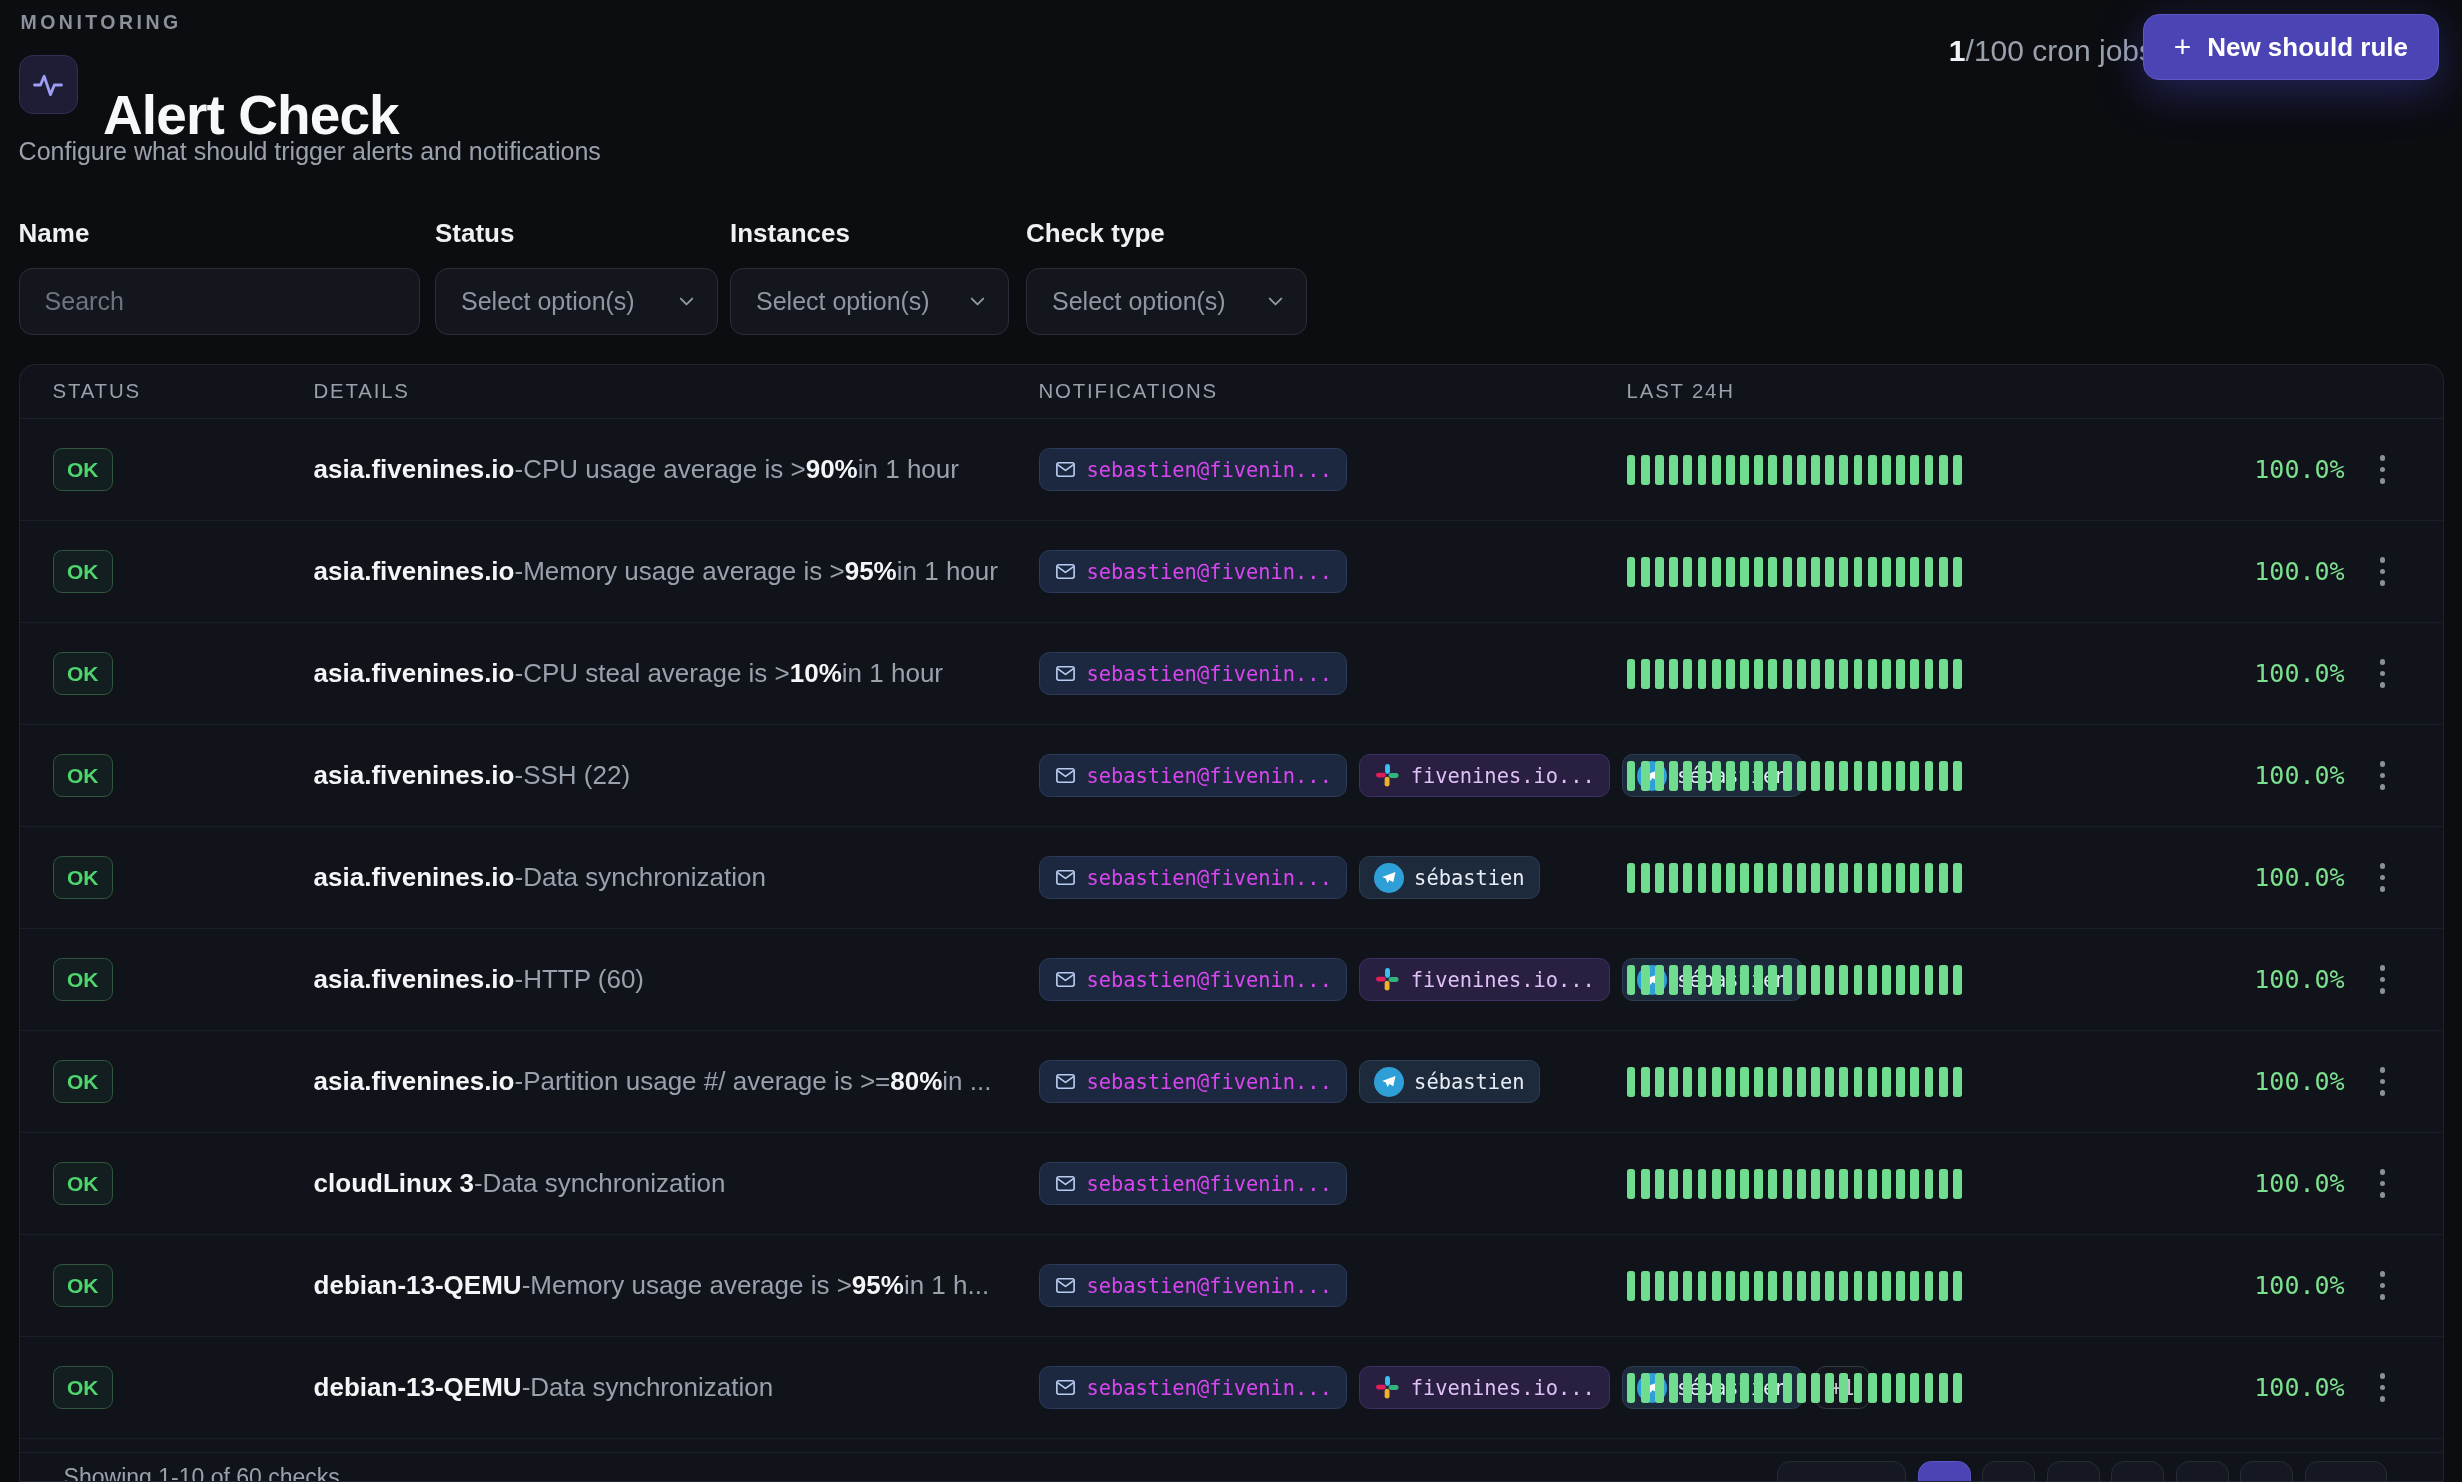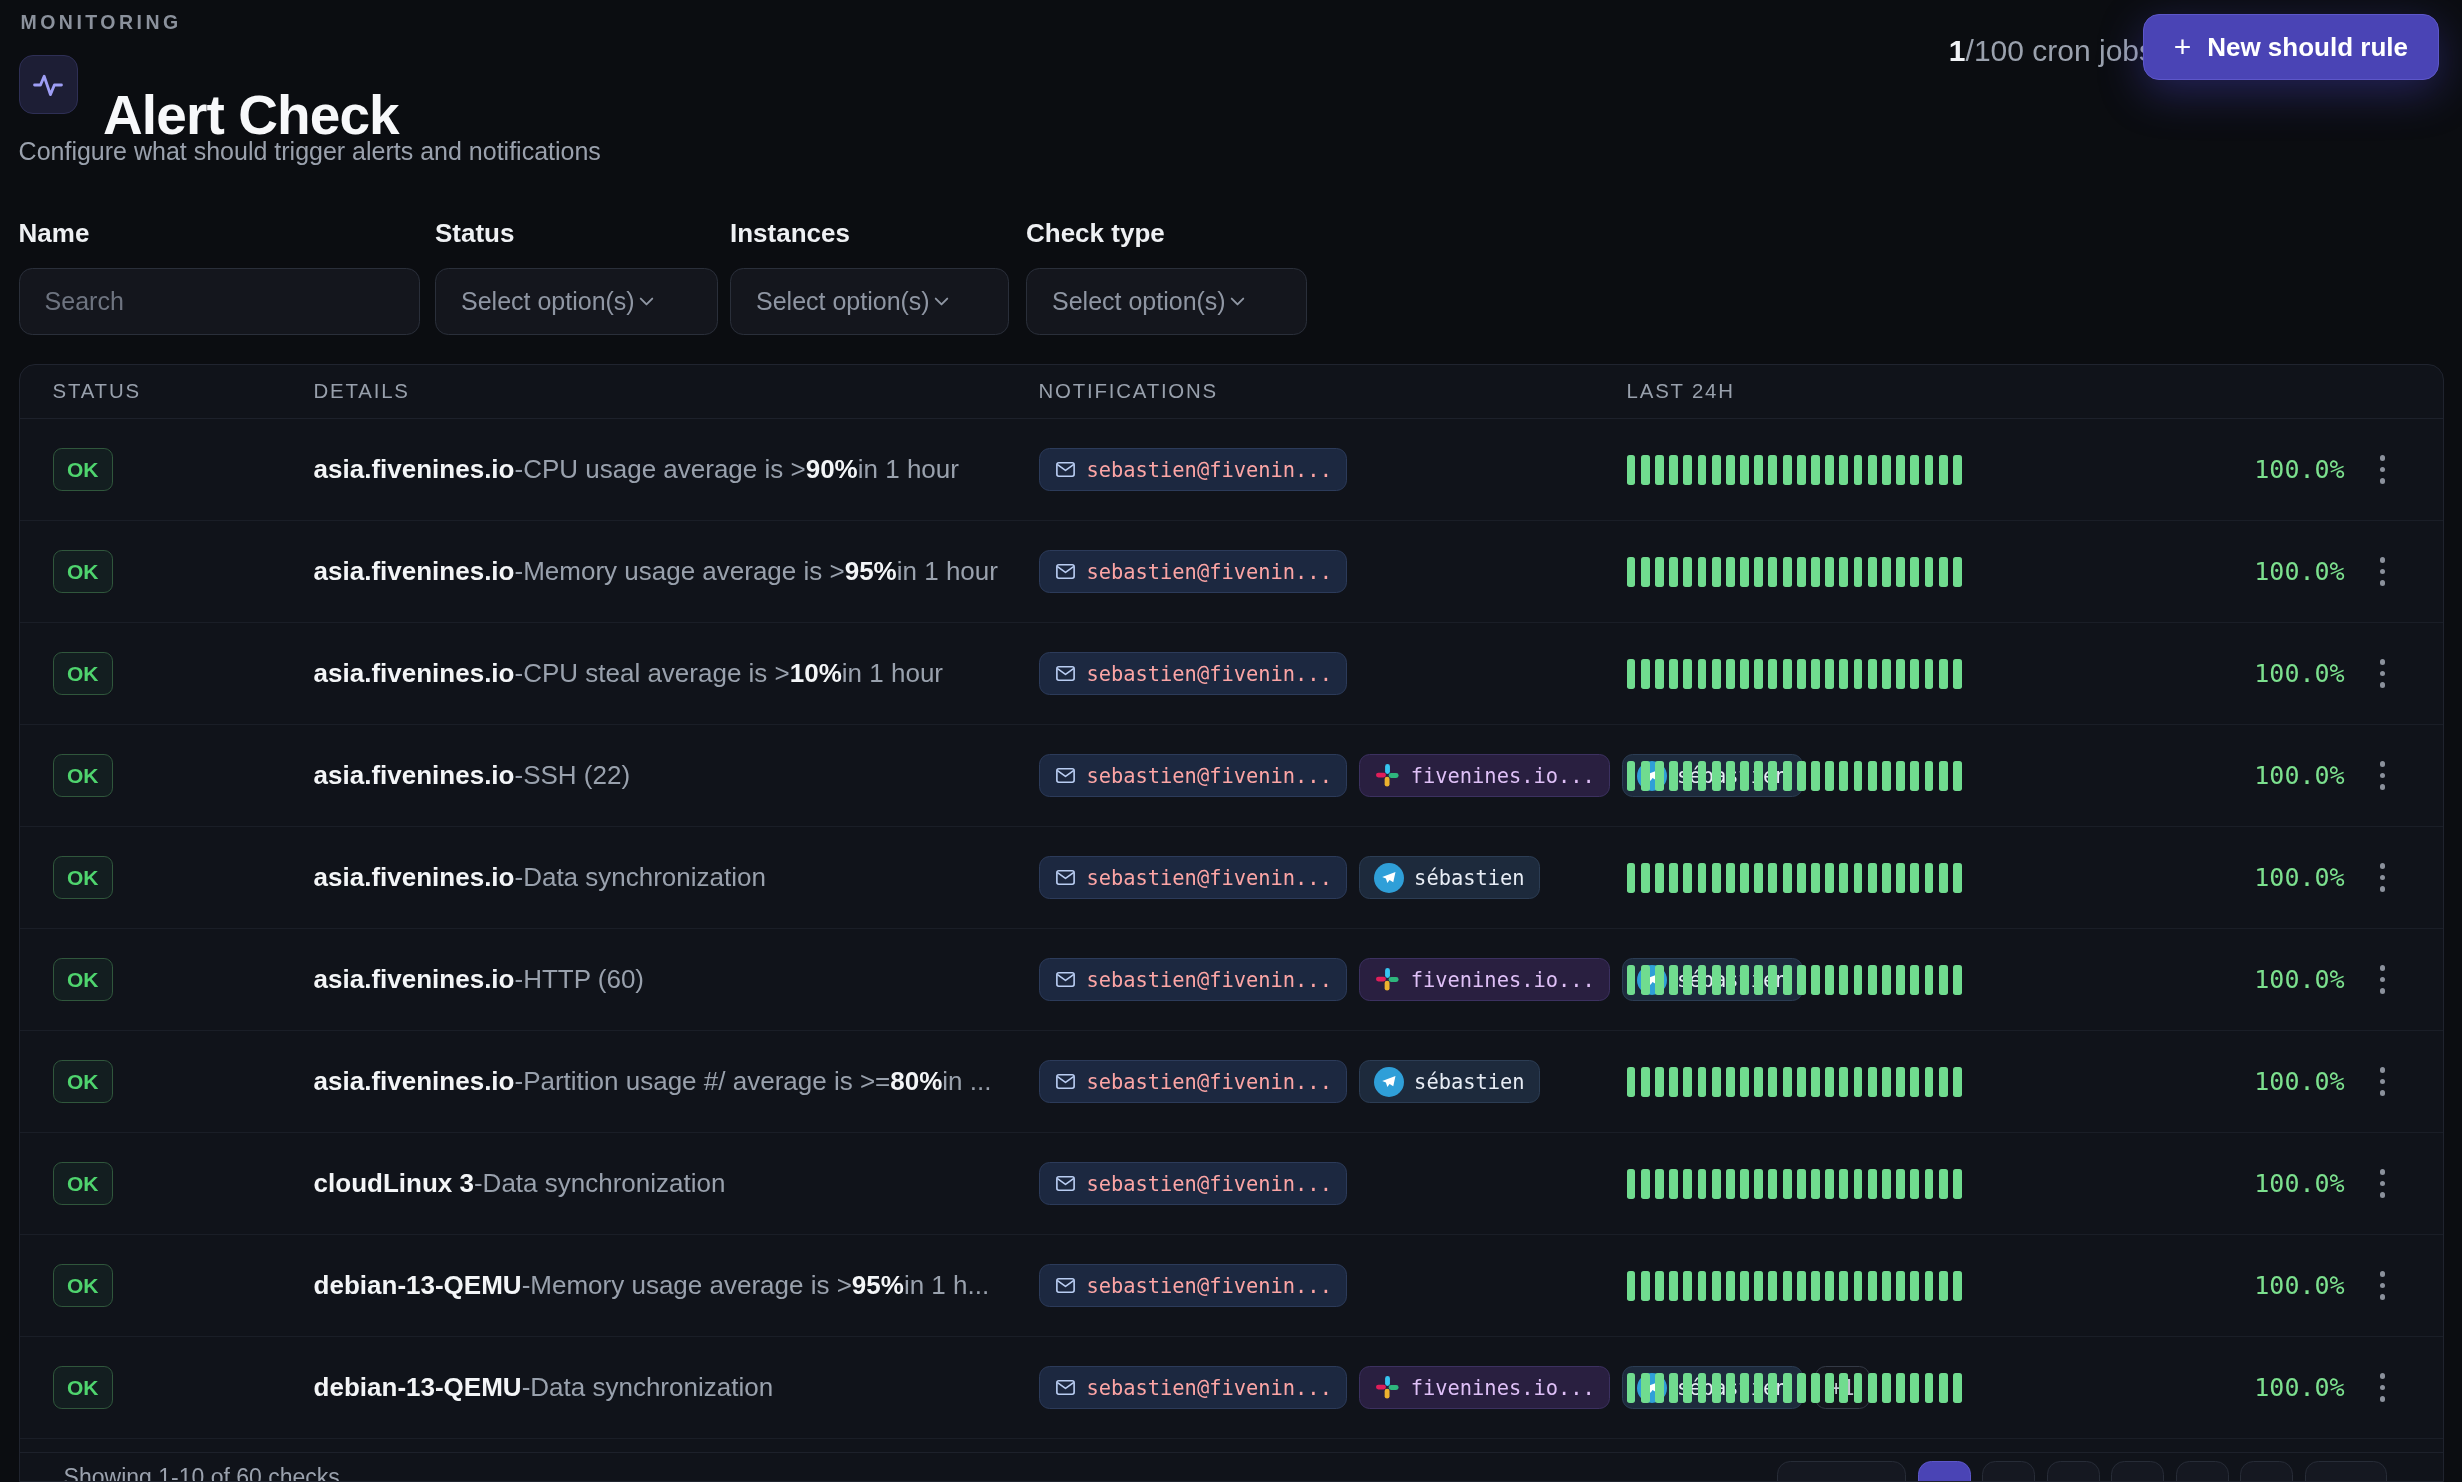--- a/index.html
+++ b/index.html
@@ -30,21 +30,21 @@
   
   .filter-label{position:absolute;top:218px;font-size:26px;font-weight:700;color:#eef0f3}
   .f-name{left:18.6px}.f-status{left:435px}.f-instances{left:730px}.f-check{left:1026px}
   .filter-box{position:absolute;top:268px;height:67px;box-sizing:border-box;
     background:#14161d;border:0.9px solid #2a2f3a;border-radius:13.3px;
     display:flex;align-items:center;color:#8f96a3;font-size:25px}
   .search-input{left:18.6px;width:401px}
   .search-input input{background:transparent;border:none;outline:none;color:#cfd3da;
     font-size:25px;font-family:"Liberation Sans",sans-serif;padding:0 25px;width:100%}
   .search-input input::placeholder{color:#6e7480}
-  .select-box{padding:0 19.5px 0 25px;cursor:pointer}
+  .select-box{justify-content:space-between;padding:0 19.5px 0 25px;cursor:pointer}
   .sel-status{left:435px;width:283px}.sel-instances{left:730px;width:279px}.sel-check{left:1026px;width:281px}
 
   
   .table{position:absolute;left:18.6px;top:364px;width:2425px;height:1118px;box-sizing:border-box;
     background:#10131a;border:0.9px solid #20242f;border-radius:16px 16px 0 0;overflow:hidden}
   .thead{position:relative;height:53px;border-bottom:0.9px solid #1d212b}
   .th{position:absolute;top:0;height:100%;display:flex;align-items:center;
     font-size:20.4px;letter-spacing:1.8px;color:#98a0ac;font-weight:500}
   .th-status{left:33px}.th-details{left:294px}.th-notif{left:1019px}.th-last24{left:1607px}
 
@@ -59,21 +59,21 @@
   .c-uptime{right:98px;justify-content:flex-end;font-size:25px;color:#7ce08e}
   .c-kebab{left:2347px;width:32px;justify-content:center;flex-direction:column;gap:6.2px;cursor:pointer}
   .c-kebab .dot{width:5.3px;height:5.3px;border-radius:50%;background:#8b919c}
 
   .ok-badge{height:41px;padding:0 13.3px;display:flex;align-items:center;border-radius:8.9px;
     font-size:21px;font-weight:700;color:#4fd46e;background:rgba(74,222,128,.06);
     border:0.9px solid #30573c}
 
   .badge{height:41px;padding:0 14px;display:flex;align-items:center;gap:9.8px;
     border-radius:10.6px;font-size:20.4px;white-space:nowrap}
-  .badge.email{background:#1c2840;border:0.9px solid #2c3b5a;color:#fca5a5}
+  .badge.email{background:#1c2840;border:0.9px solid #2c3b5a;color:#d946ef}
   .badge.slack{background:#291f40;border:0.9px solid #3c3160;color:#dfc0f7}
   .badge.telegram{background:#1d2a3c;border:0.9px solid #2c3d54;color:#e8edf5}
   .badge.more{background:#14161d;border:0.9px solid #343a46;color:#c6cbd4}
   .tg-circle{width:30px;height:30px;border-radius:50%;background:#2f9fd8;
     display:flex;align-items:center;justify-content:center;flex:0 0 auto}
 
   .bar{width:8.9px;height:30px;border-radius:2.7px}
 
   
   .tfoot-line{position:absolute;left:0;top:1087px;width:100%;height:0.9px;background:#1d212b}

